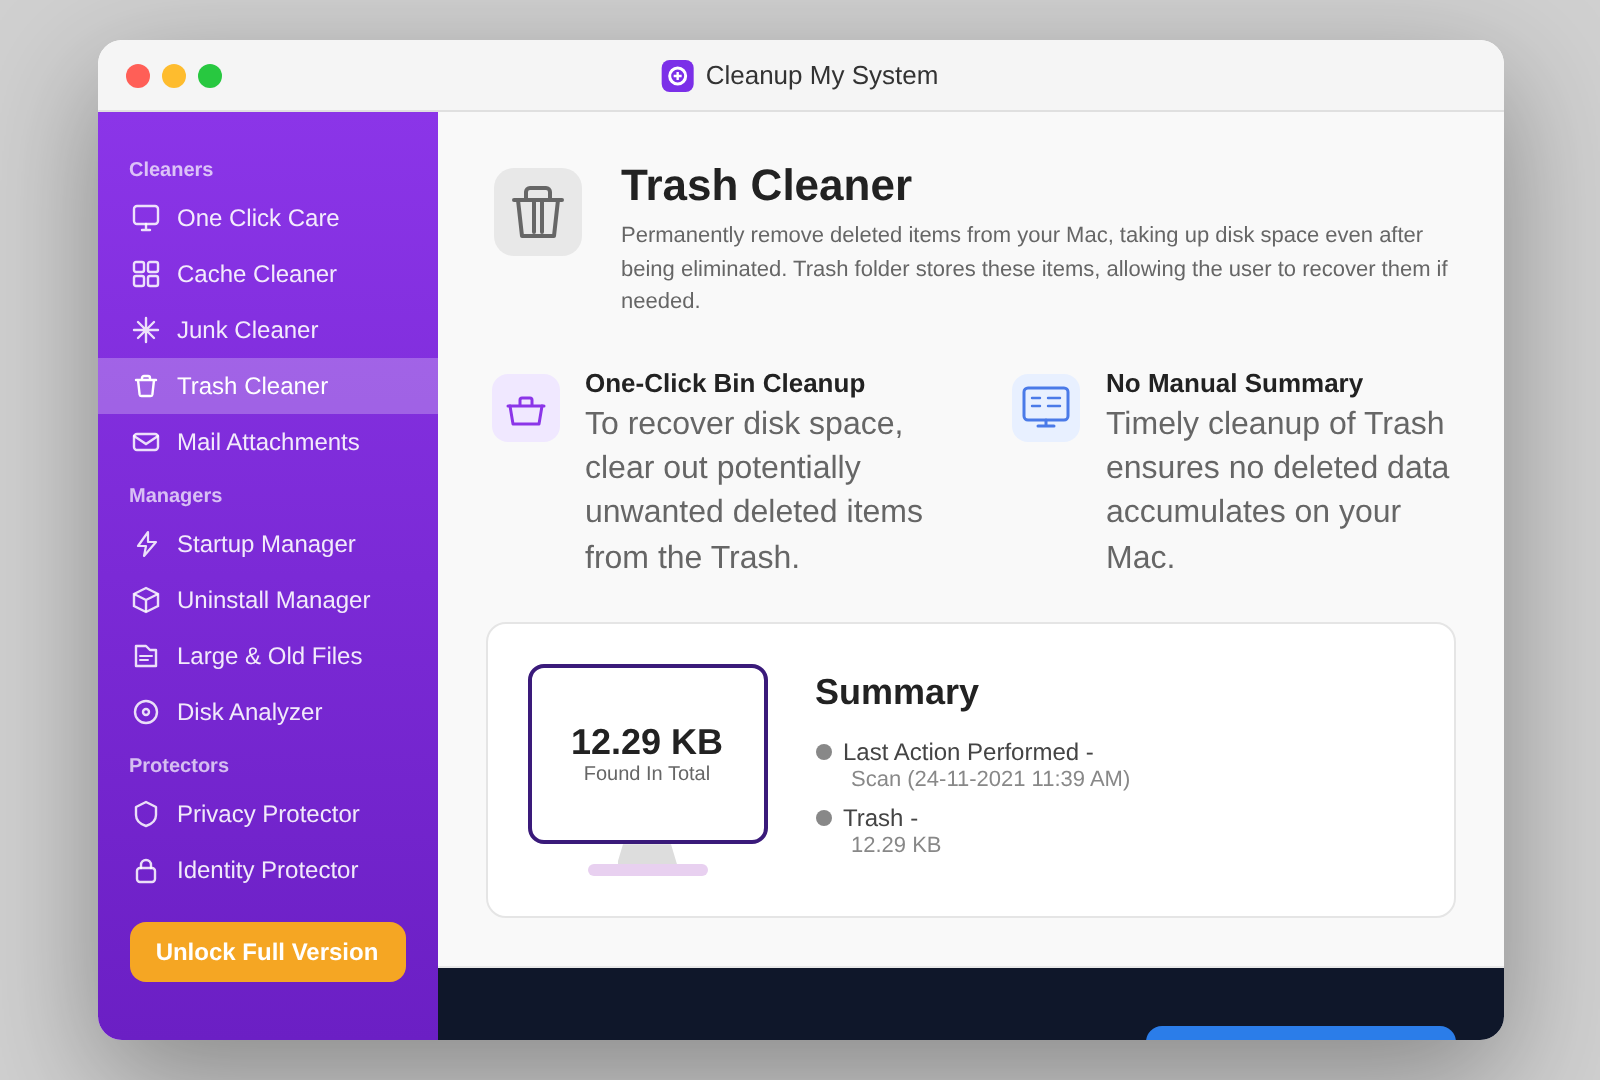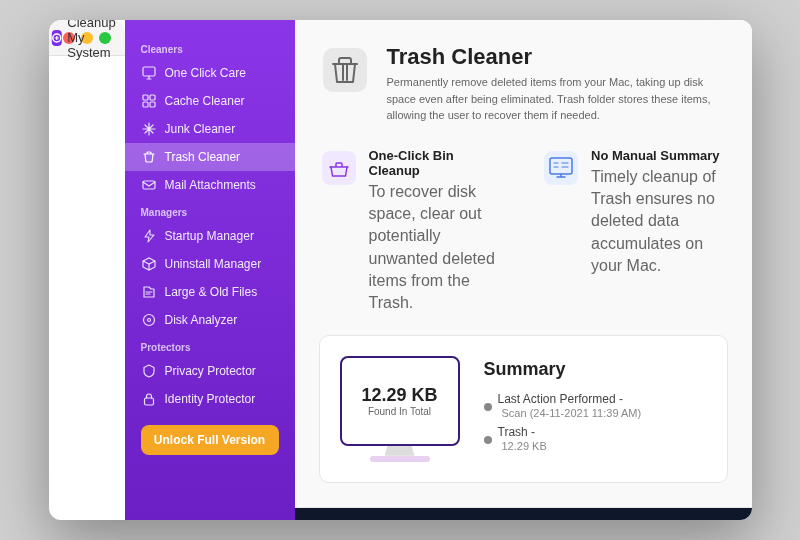--- a/index.html
+++ b/index.html
@@ -13,20 +13,21 @@
       font-family: -apple-system, BlinkMacSystemFont, 'Segoe UI', sans-serif;
       overflow: hidden;
     }
     .window {
       width: 703px;
       height: 500px;
       background: #fff;
       border-radius: 12px;
       box-shadow: 0 20px 60px rgba(0,0,0,0.35);
       display: flex;
+      flex-direction: column;
       overflow: hidden;
     }
     .title-bar {
       background: #f5f5f5;
       height: 36px;
       display: flex;
       align-items: center;
       padding: 0 14px;
       border-bottom: 1px solid #e0e0e0;
       border-radius: 12px 12px 0 0;
@@ -242,21 +243,21 @@
       flex: 1;
     }
     .summary-title {
       font-size: 18px;
       font-weight: 700;
       color: #222;
       margin-bottom: 12px;
     }
     .summary-row {
       display: flex;
-      align-items: center;
+      align-items: flex-start;
       gap: 6px;
       margin-bottom: 6px;
       font-size: 12px;
       color: #444;
     }
     .summary-dot {
       width: 8px;
       height: 8px;
       border-radius: 50%;
       background: #888;

